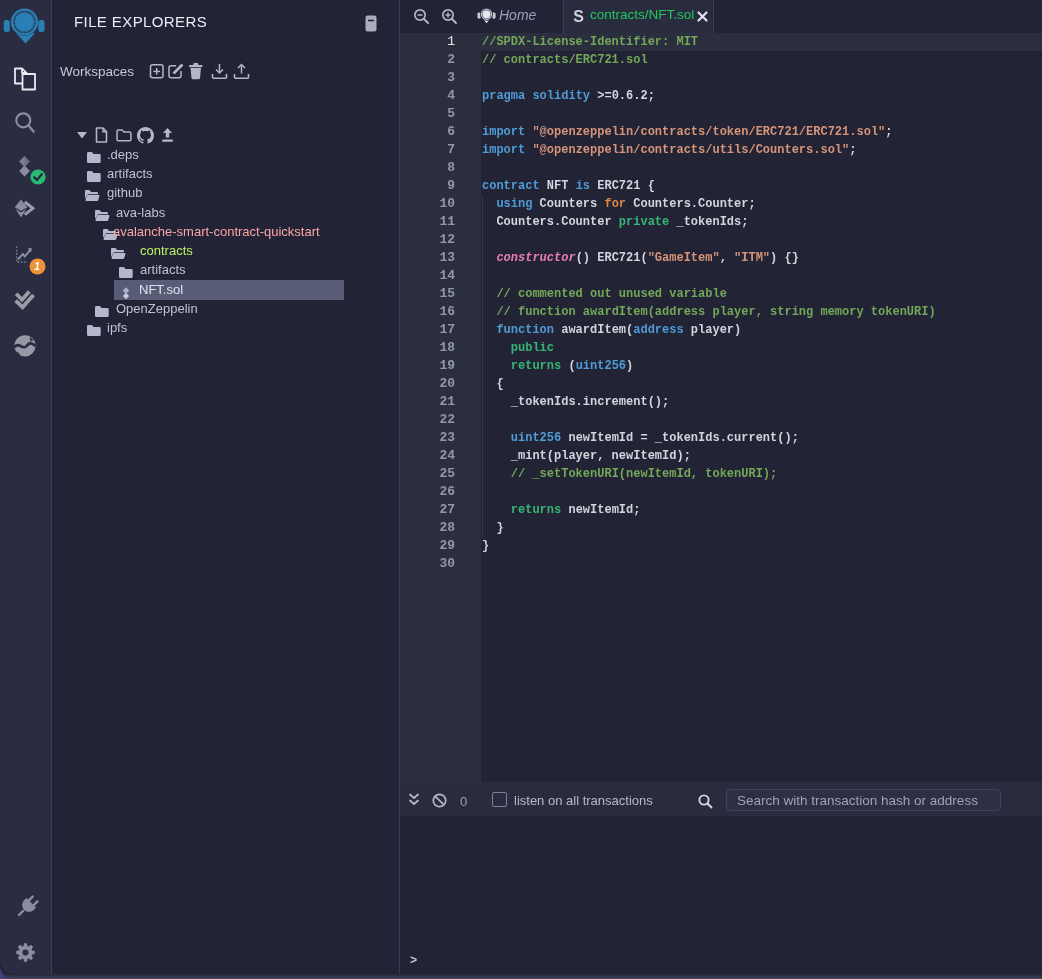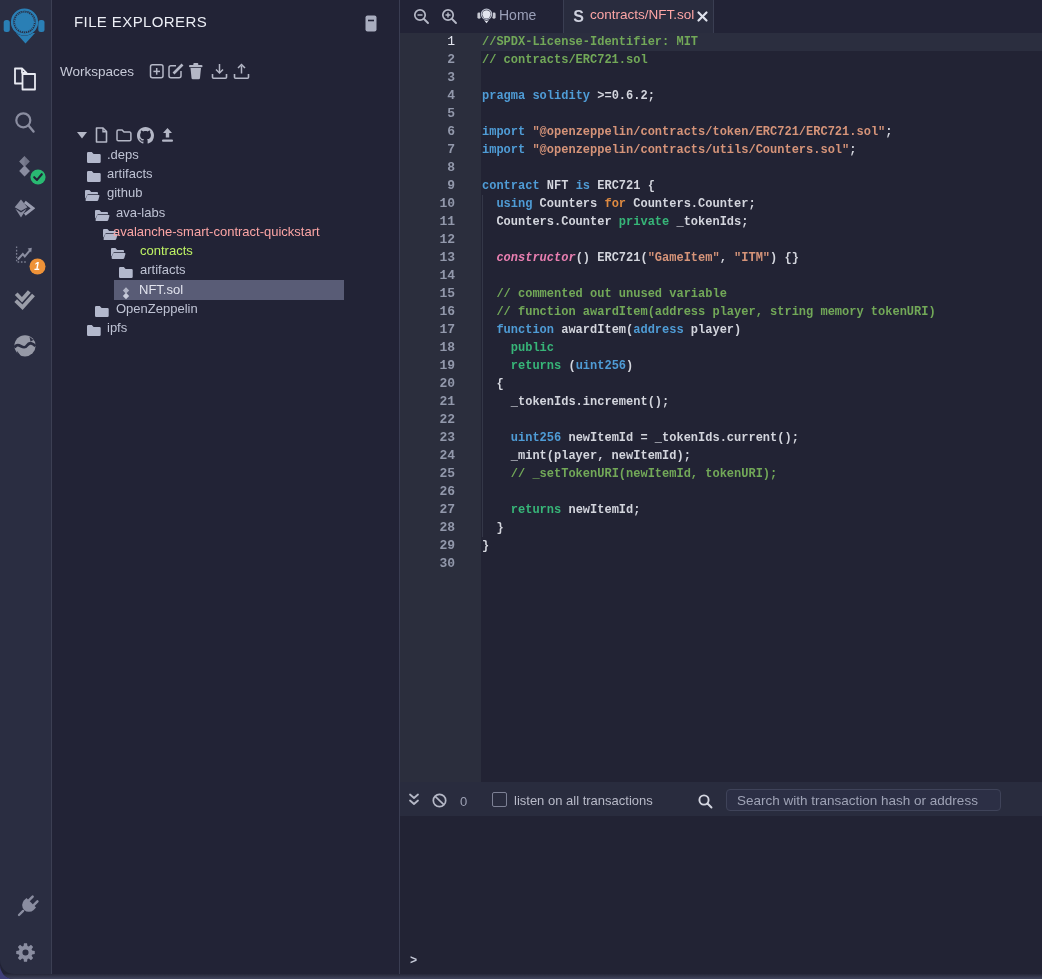--- a/index.html
+++ b/index.html
@@ -29,22 +29,22 @@
   .tree { position:absolute; left:0; top:143px; width:348px; font-size:13px; }
   .row { position:absolute; height:20px; line-height:20px; white-space:nowrap; }
   .row svg { vertical-align:-2px; }
   .hl { position:absolute; left:62px; top:280px; width:230px; height:20px; background:#595c76; }
 
   
   #main { position:absolute; left:400px; top:0; width:642px; height:979px; background:#222336; }
   #tabbar { position:absolute; left:0; top:0; width:642px; height:33px; background:#222336; }
   #tab-active { position:absolute; left:163px; top:0; width:151px; height:33px;
                 background:#292c3e; border-left:1px solid #3a3e52; border-right:1px solid #3a3e52; }
-  #tabbar .home { position:absolute; left:99px; top:7px; color:#9ba0b8; font-size:14px; }
-  #tab-active .name { position:absolute; left:26px; top:7px; color:#fca5a5; font-size:13.5px; font-weight:400; }
+  #tabbar .home { position:absolute; left:99px; top:7px; color:#9ba0b8; font-size:14px;font-style:italic; }
+  #tab-active .name { position:absolute; left:26px; top:7px; color:#22c55e; font-size:13.5px; font-weight:400; }
 
   
   #editor { position:absolute; left:0; top:33px; width:642px; height:749px; background:#222334;
             font-family:"Liberation Mono", monospace; font-size:12px; }
   #gutterbg { position:absolute; left:0; top:0; width:81px; height:749px; background:#2b2e3d; }
   #curline { position:absolute; left:81px; top:0px; width:561px; height:18px; background:#2b2e3f; }
   #gutter { position:absolute; left:0; top:0; width:55px; text-align:right; font-size:13px; font-weight:700;
             line-height:18px; color:#9298ab; white-space:pre; }
   #gutter b { color:#e4e7f0; font-weight:400; }
   #code { position:absolute; left:82px; top:0; line-height:18px; color:#d3d5dd; white-space:pre; font-weight:700; }

